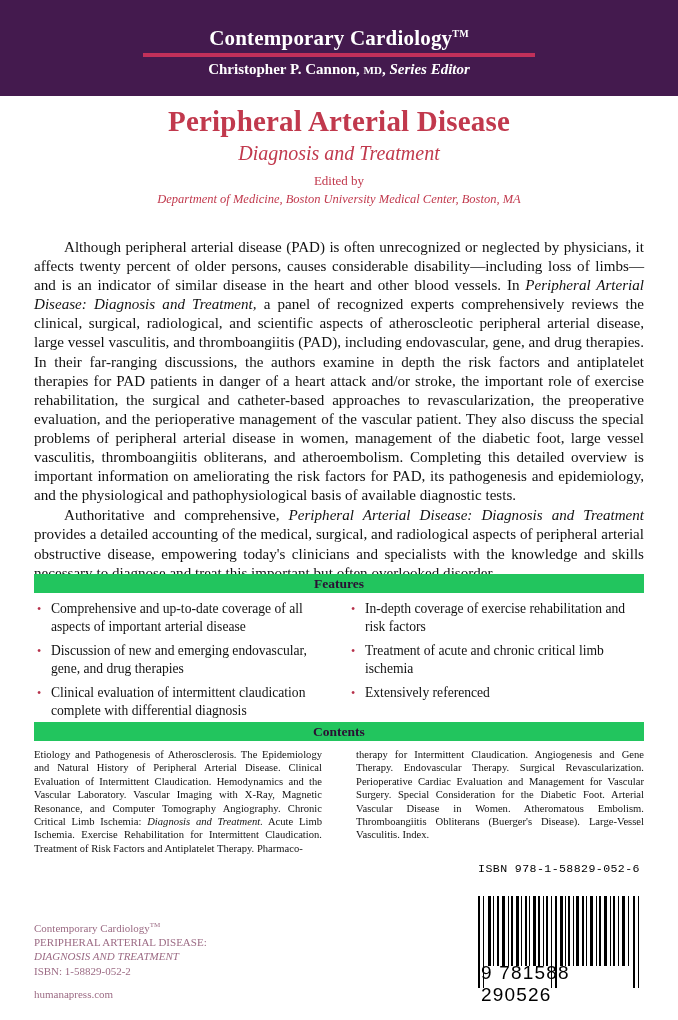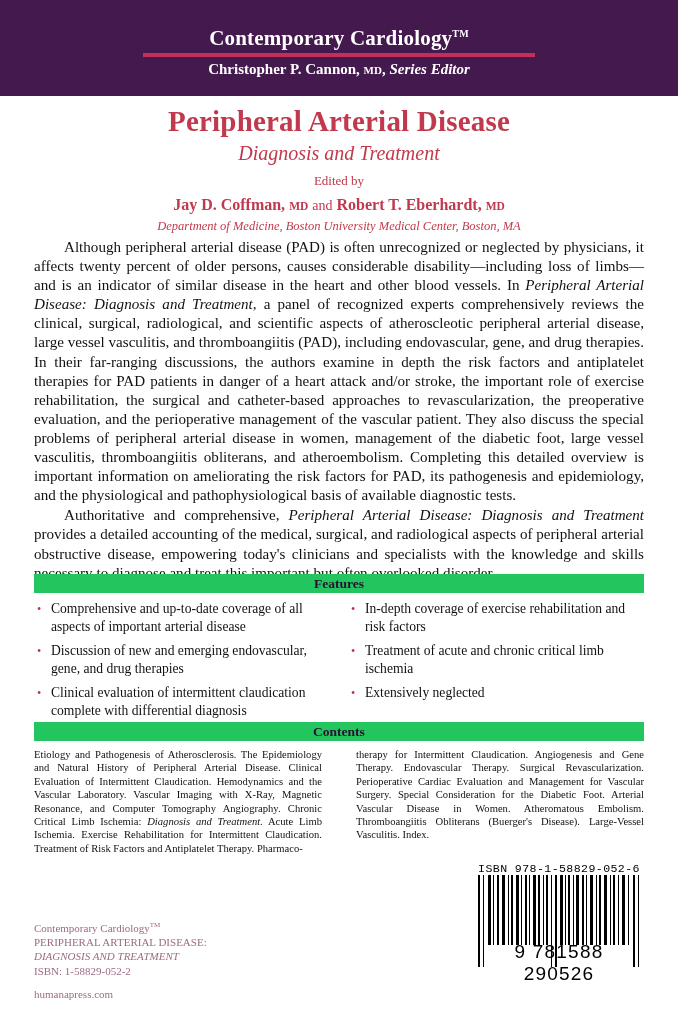--- a/index.html
+++ b/index.html
@@ -221,33 +221,33 @@
     left: 472px;
     top: 862px;
     width: 174px;
   }
   .isbn-text {
     font-family: "Liberation Mono", monospace;
     font-size: 11.6px;
     letter-spacing: 0.4px;
     color: #000000;
     text-align: center;
-    margin-bottom: 0;
+    margin-bottom: 21px;
   }
   .barcode {
     width: 174px;
     height: 92px;
     display: block;
   }
   .barcode-digits {
     font-family: "Liberation Sans", sans-serif;
     font-size: 19px;
     letter-spacing: 1.2px;
     color: #000000;
-    text-align: center;
+    text-align: left;
     margin-top: -26px;
     background: #ffffff;
     display: block;
     width: 156px;
     margin-left: 9px;
   }
 </style>
 </head>
 <body>
 
@@ -262,27 +262,20 @@
 <div class="series-editor">
   <span>Christopher P. Cannon,</span>
   <span class="md">MD</span><span>,</span>
   <span class="ital">Series Editor</span>
 </div>
 
 <div class="title-block">
   <div class="book-title">Peripheral Arterial Disease</div>
   <div class="book-subtitle">Diagnosis and Treatment</div>
   <div class="edited-by">Edited by</div>
-  <div class="editors">
-    <span>Jay D. Coffman,</span>
-    <span class="md">MD</span>
-    <span class="conj">and</span>
-    <span>Robert T. Eberhardt,</span>
-    <span class="md">MD</span>
-  </div>
   <div class="affiliation">Department of Medicine, Boston University Medical Center, Boston, MA</div>
 </div>
 
 <div class="blurb">
   <p><span>Although peripheral arterial disease (PAD) is often unrecognized or neglected by physicians, it affects twenty percent of older persons, causes considerable disability—including loss of limbs—and is an indicator of similar disease in the heart and other blood vessels. In </span><i>Peripheral Arterial Disease: Diagnosis and Treatment,</i><span> a panel of recognized experts comprehensively reviews the clinical, surgical, radiological, and scientific aspects of atheroscleotic peripheral arterial disease, large vessel vasculitis, and thromboangiitis (PAD), including endovascular, gene, and drug therapies. In their far-ranging discussions, the authors examine in depth the risk factors and antiplatelet therapies for PAD patients in danger of a heart attack and/or stroke, the important role of exercise rehabilitation, the surgical and catheter-based approaches to revascularization, the preoperative evaluation, and the perioperative management of the vascular patient. They also discuss the special problems of peripheral arterial disease in women, management of the diabetic foot, large vessel vasculitis, thromboangiitis obliterans, and atheroembolism. Completing this detailed overview is important information on ameliorating the risk factors for PAD, its pathogenesis and epidemiology, and the physiological and pathophysiological basis of available diagnostic tests.</span></p>
   <p><span>Authoritative and comprehensive, </span><i>Peripheral Arterial Disease: Diagnosis and Treatment</i><span> provides a detailed accounting of the medical, surgical, and radiological aspects of peripheral arterial obstructive disease, empowering today's clinicians and specialists with the knowledge and skills necessary to diagnose and treat this important but often overlooked disorder.</span></p>
 </div>
 
 <div class="section-bar" id="features-bar">Features</div>
 
@@ -305,21 +298,21 @@
     <div class="feature-item">
       <span class="bullet">•</span>
       <span class="feature-text">In-depth coverage of exercise rehabilitation and risk factors</span>
     </div>
     <div class="feature-item">
       <span class="bullet">•</span>
       <span class="feature-text">Treatment of acute and chronic critical limb ischemia</span>
     </div>
     <div class="feature-item">
       <span class="bullet">•</span>
-      <span class="feature-text">Extensively neglected</span>
+      <span class="feature-text">Extensively referenced</span>
     </div>
   </div>
 </div>
 
 <div class="section-bar" id="contents-bar">Contents</div>
 
 <div class="contents-wrap">
   <div class="contents-col"><span>Etiology and Pathogenesis of Atherosclerosis. The Epidemiology and Natural History of Peripheral Arterial Disease. Clinical Evaluation of Intermittent Claudication. Hemodynamics and the Vascular Laboratory. Vascular Imaging with X-Ray, Magnetic Resonance, and Computer Tomography Angiography. Chronic Critical Limb Ischemia: </span><i>Diagnosis and Treatment.</i><span> Acute Limb Ischemia. Exercise Rehabilitation for Intermittent Claudication. Treatment of Risk Factors and Antiplatelet Therapy. Pharmaco-</span></div>
   <div class="contents-col">therapy for Intermittent Claudication. Angiogenesis and Gene Therapy. Endovascular Therapy. Surgical Revascularization. Perioperative Cardiac Evaluation and Management for Vascular Surgery. Special Consideration for the Diabetic Foot. Arterial Vascular Disease in Women. Atheromatous Embolism. Thromboangiitis Obliterans (Buerger's Disease). Large-Vessel Vasculitis. Index.</div>
 </div>

